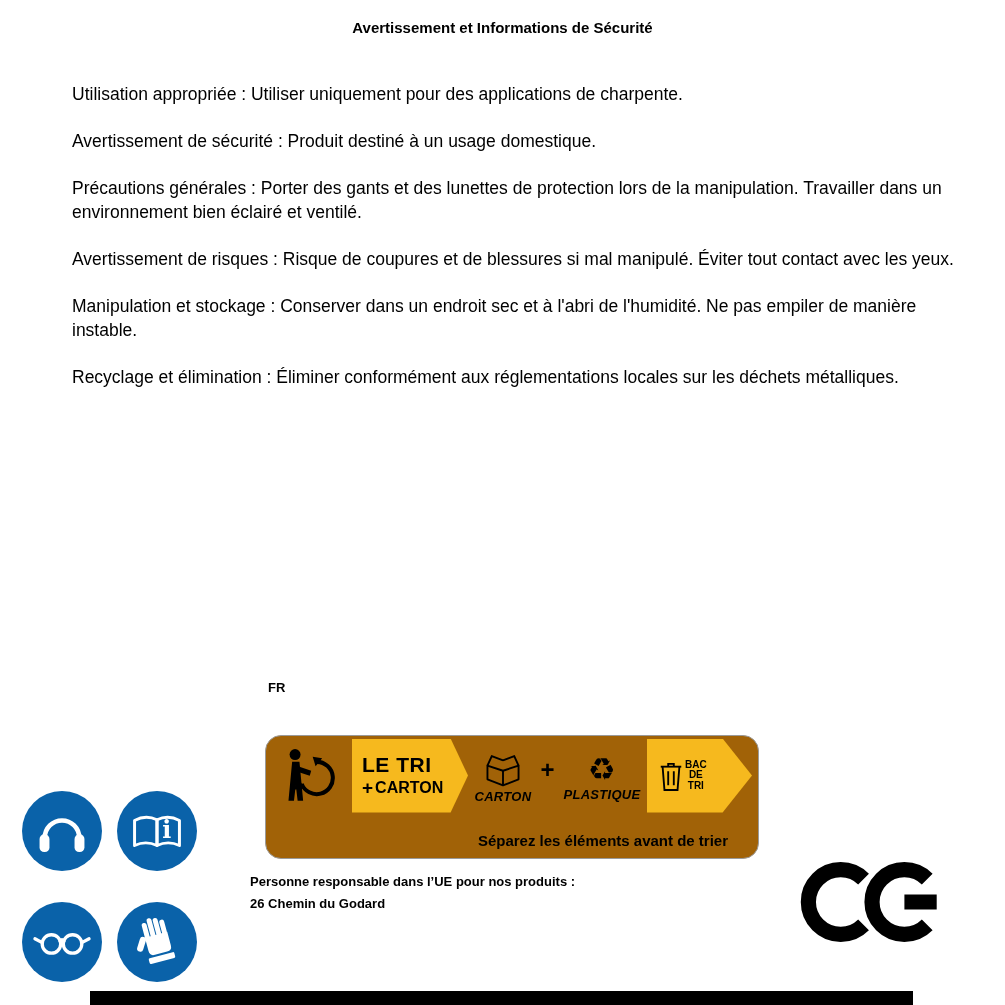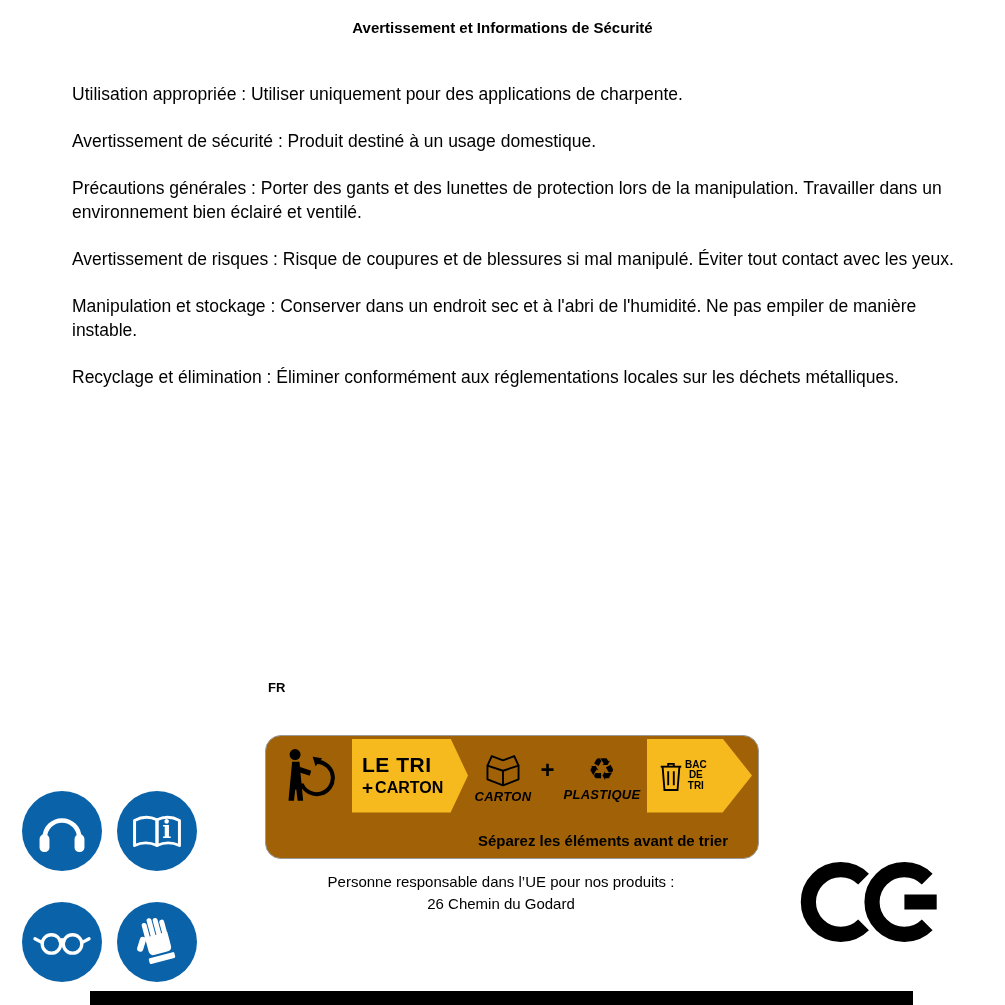--- a/index.html
+++ b/index.html
@@ -59,22 +59,22 @@
     padding-left:10px;box-sizing:border-box;
   }
   .bin-area svg{width:28px;height:36px;}
   .bin-text{font-size:10px;font-weight:800;line-height:10.5px;text-align:center;}
   .tagline{
     position:absolute;right:30px;bottom:9px;font-size:15px;font-weight:700;
   }
 
   
   .address{
-    position:absolute;left:250px;top:871px;width:502px;text-align:center;
-    font-weight:400;font-size:15px;line-height:21.5px;
+    position:absolute;left:250px;top:871px;width:502px;text-align:left;
+    font-weight:700;font-size:13px;line-height:21.5px;
   }
 
   
   .ce{position:absolute;left:798px;top:850px;width:152px;height:104px;}
   .ce svg{width:100%;height:100%;}
 
   .bottom-bar{
     position:absolute;left:90px;bottom:0;width:823px;height:14px;background:#000;
   }
 </style>

